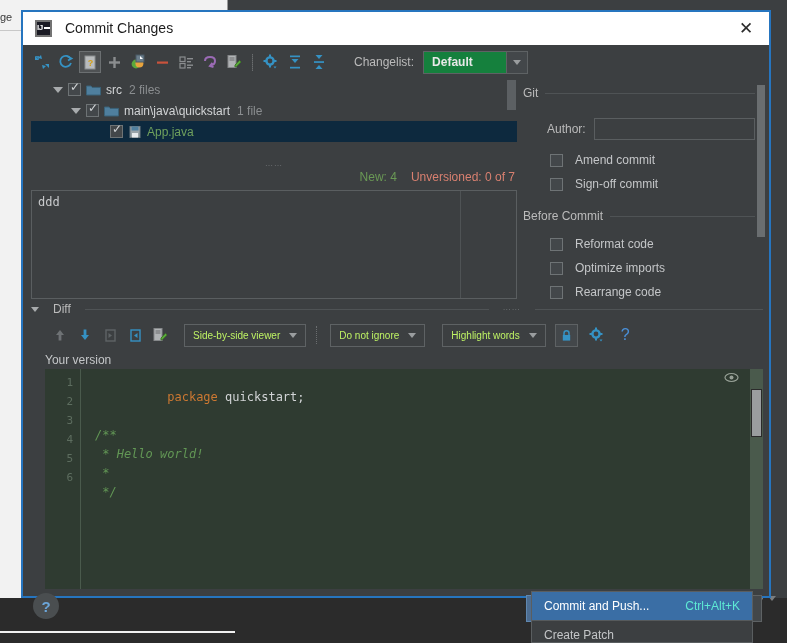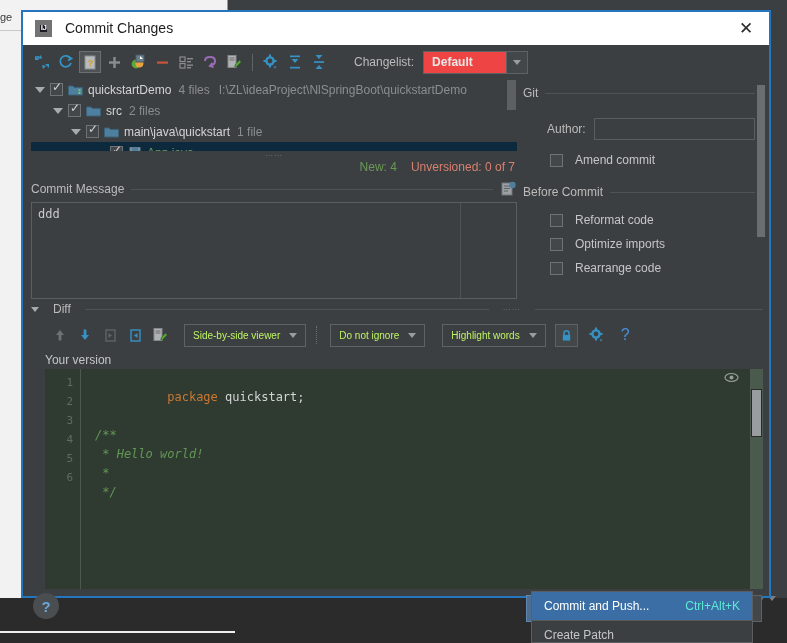--- a/index.html
+++ b/index.html
@@ -52,22 +52,22 @@
     background: #3c3f41;
     display: flex; flex-direction: column;
   }
   #titlebar {
     height: 33px; background: #ffffff; flex: none;
     display: flex; align-items: center; position: relative;
     border-bottom: 1px solid #ffffff;
   }
   #app-icon {
     width: 17px; height: 17px; margin-left: 12px; flex: none;
-    background: #1b1b24; border: 5px solid #737373;
-    display: flex; flex-direction: column;
+    background: #1b1b24; border: 2px solid #737373;
+    display: flex; flex-direction: row;
     align-items: center; justify-content: center; gap: 1px;
   }
   #app-icon .ij-letters {
     color: #ffffff; font-size: 8px; font-weight: bold;
     font-family: "Liberation Sans", sans-serif; line-height: 8px;
     letter-spacing: -0.5px;
   }
   #app-icon .ij-bar { width: 9px; height: 2px; background: #ffffff; }
   #dialog-title {
     margin-left: 13px; font-size: 14px; color: #1c1c1c;
@@ -91,21 +91,21 @@
     width: 22px; height: 22px; display: flex; align-items: center;
     justify-content: center; cursor: pointer; position: relative;
   }
   .tb.pressed { background: #4f5254; border: 1px solid #6b6f71; }
   .tb svg { display: block; }
   .tb-sep { width: 1px; height: 17px; background: #555859; margin: 0 5px;
             border-left: 1px dotted #6a6d6f; }
   #changelist-label { margin-left: 22px; font-size: 12px; color: #bbbbbb; }
   #changelist-combo {
     margin-left: 7px; height: 23px; display: flex; align-items: stretch;
-    border: 1px solid #5e6264; background: #ef4444; cursor: pointer;
+    border: 1px solid #5e6264; background: #15803d; cursor: pointer;
   }
   #changelist-value {
     min-width: 82px; padding: 0 8px; display: flex; align-items: center;
     font-weight: bold; color: #e8e8e8; font-size: 12px;
   }
   #changelist-arrow {
     width: 21px; border-left: 1px solid #5e6264;
     display: flex; align-items: center; justify-content: center;
     background: #43474a;
   }
@@ -492,32 +492,20 @@
         </div>
       </div>
     </div>
 
     <div id="split">
 
       <div id="left-col">
 
         <div id="tree-wrap">
 
-          <div class="tree-row" style="padding-left:4px">
-            <div class="tw"></div>
-            <div class="cb on"></div>
-            <svg class="folder-ico" viewBox="0 0 15 12">
-              <path d="M0.5 2 H5 L6.2 3.4 H14.5 V11 H0.5 Z" fill="#4f7f9e" stroke="#3a6278"></path>
-              <rect x="10.5" y="5.2" width="2" height="2" fill="#7fc36a"></rect>
-              <rect x="10.5" y="8" width="2" height="2" fill="#7fc36a"></rect>
-            </svg>
-            <span class="t-name">quickstartDemo</span>
-            <span class="t-meta">4 files</span>
-            <span class="t-path">I:\ZL\ideaProject\NlSpringBoot\quickstartDemo</span>
-          </div>
 
           <div class="tree-row" style="padding-left:22px">
             <div class="tw"></div>
             <div class="cb on"></div>
             <svg class="folder-ico" viewBox="0 0 15 12">
               <path d="M0.5 2 H5 L6.2 3.4 H14.5 V11 H0.5 Z" fill="#4f7f9e" stroke="#3a6278"></path>
             </svg>
             <span class="t-name">src</span>
             <span class="t-meta">2 files</span>
           </div>
@@ -545,31 +533,20 @@
           <div id="tree-scrollbar"></div>
         </div>
 
         <div id="tree-handle">⋯⋯</div>
 
         <div id="counts-row">
           <span id="count-new">New: 4</span>
           <span id="count-unv">Unversioned: 0 of 7</span>
         </div>
 
-        <div id="cm-head">
-          <span id="cm-label">Commit Message</span>
-          <div id="cm-rule"></div>
-          <svg id="cm-icon" viewBox="0 0 17 17">
-            <rect x="2" y="2" width="10" height="12" fill="#9aa0a4" stroke="#71777a"></rect>
-            <rect x="4" y="4.5" width="6" height="1" fill="#5e6366"></rect>
-            <rect x="4" y="7" width="6" height="1" fill="#5e6366"></rect>
-            <rect x="4" y="9.5" width="4" height="1" fill="#5e6366"></rect>
-            <circle cx="12.5" cy="4" r="3.2" fill="#4f7f9e"></circle>
-          </svg>
-        </div>
 
         <div id="cm-box">
           <div id="cm-text">ddd</div>
           <div id="cm-gutter"></div>
         </div>
       </div>
 
       <div id="right-col">
         <div id="right-clip">
 
@@ -580,20 +557,24 @@
             </div>
 
             <div id="author-row">
               <span id="author-label">Author:</span>
               <div id="author-input"></div>
             </div>
 
             <div class="opt-row" style="margin-top:8px">
               <div class="cb"></div>
               <span class="opt-label">Amend commit</span>
+            </div>
+            <div class="opt-row">
+              <div class="cb"></div>
+              <span class="opt-label">Sign-off commit</span>
             </div>
           </div>
 
           <div id="before-sect">
             <div class="sect-head">
               <span class="sect-title">Before Commit</span>
               <div class="sect-rule"></div>
             </div>
 
             <div class="opt-row" style="margin-top:8px">

